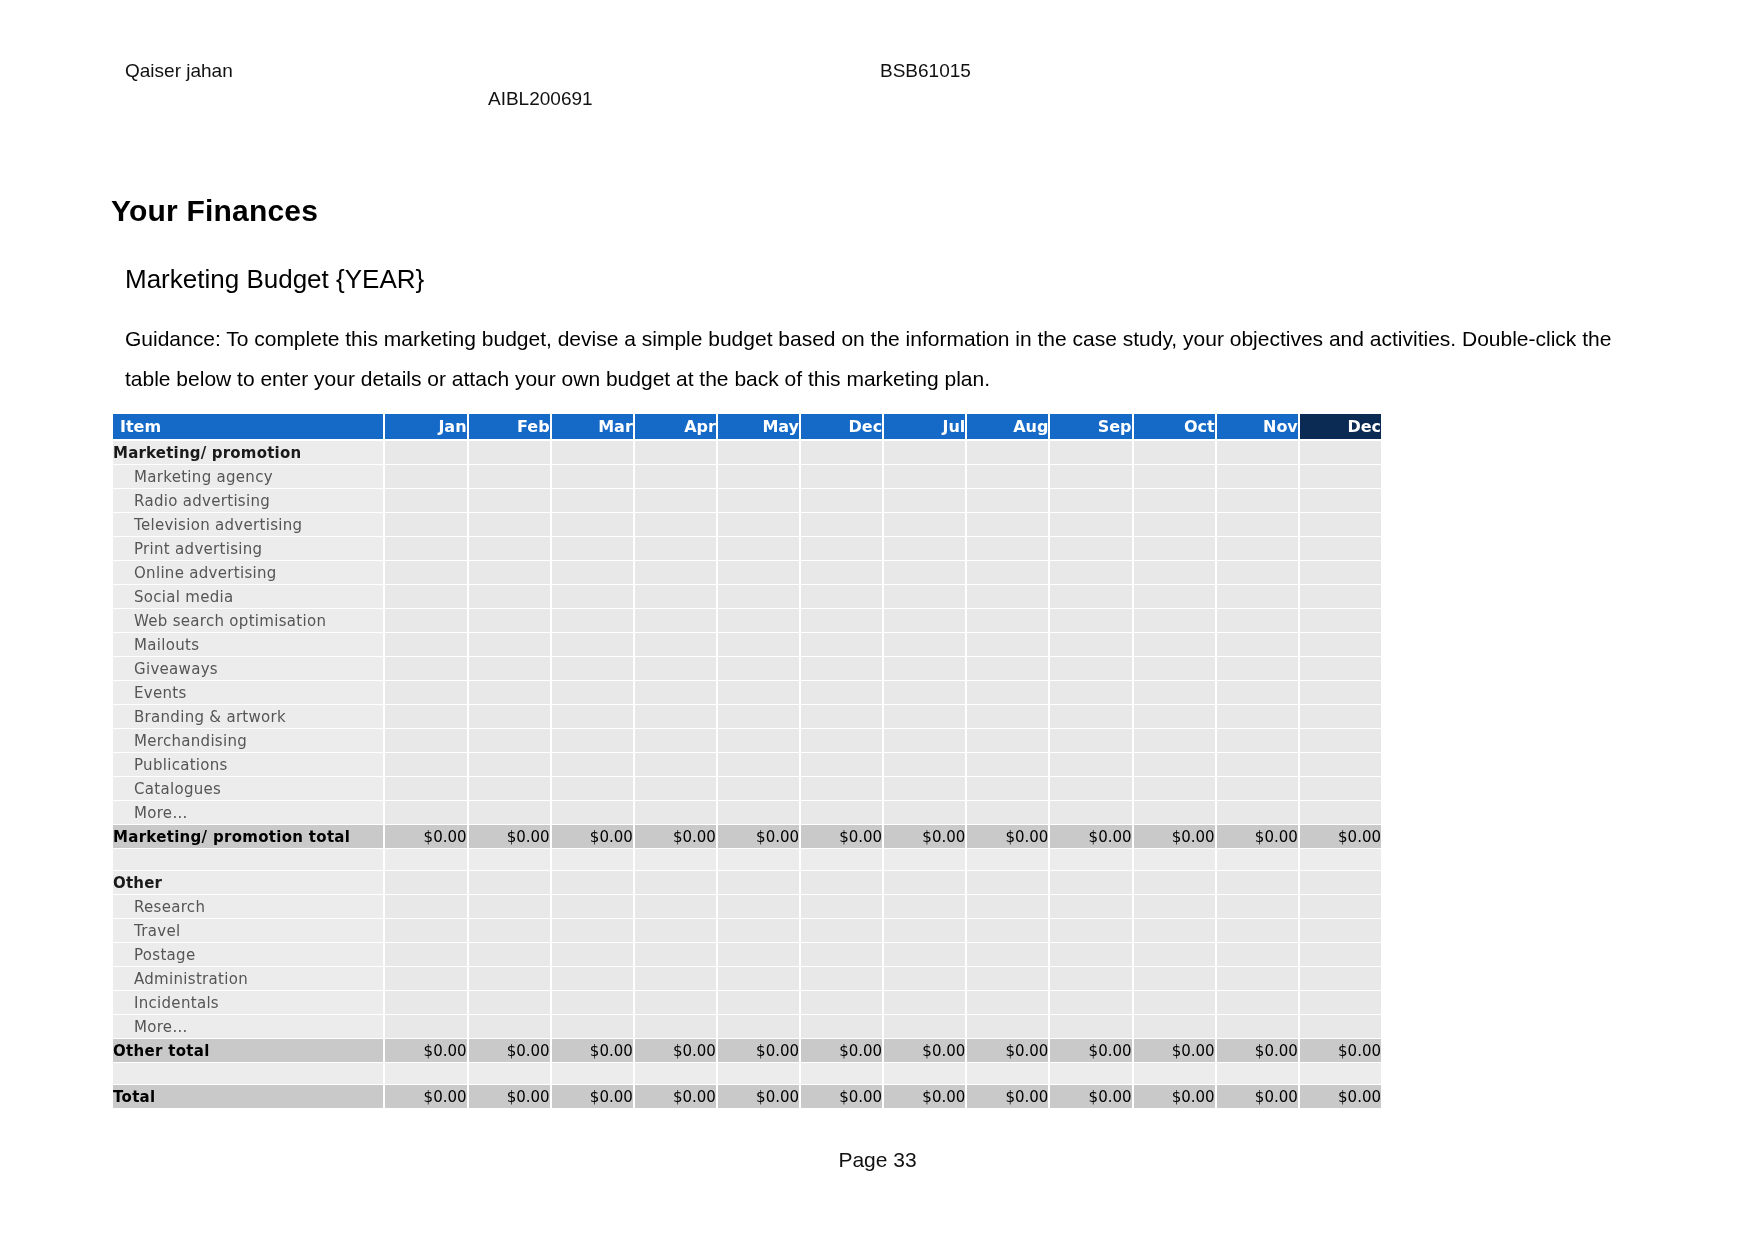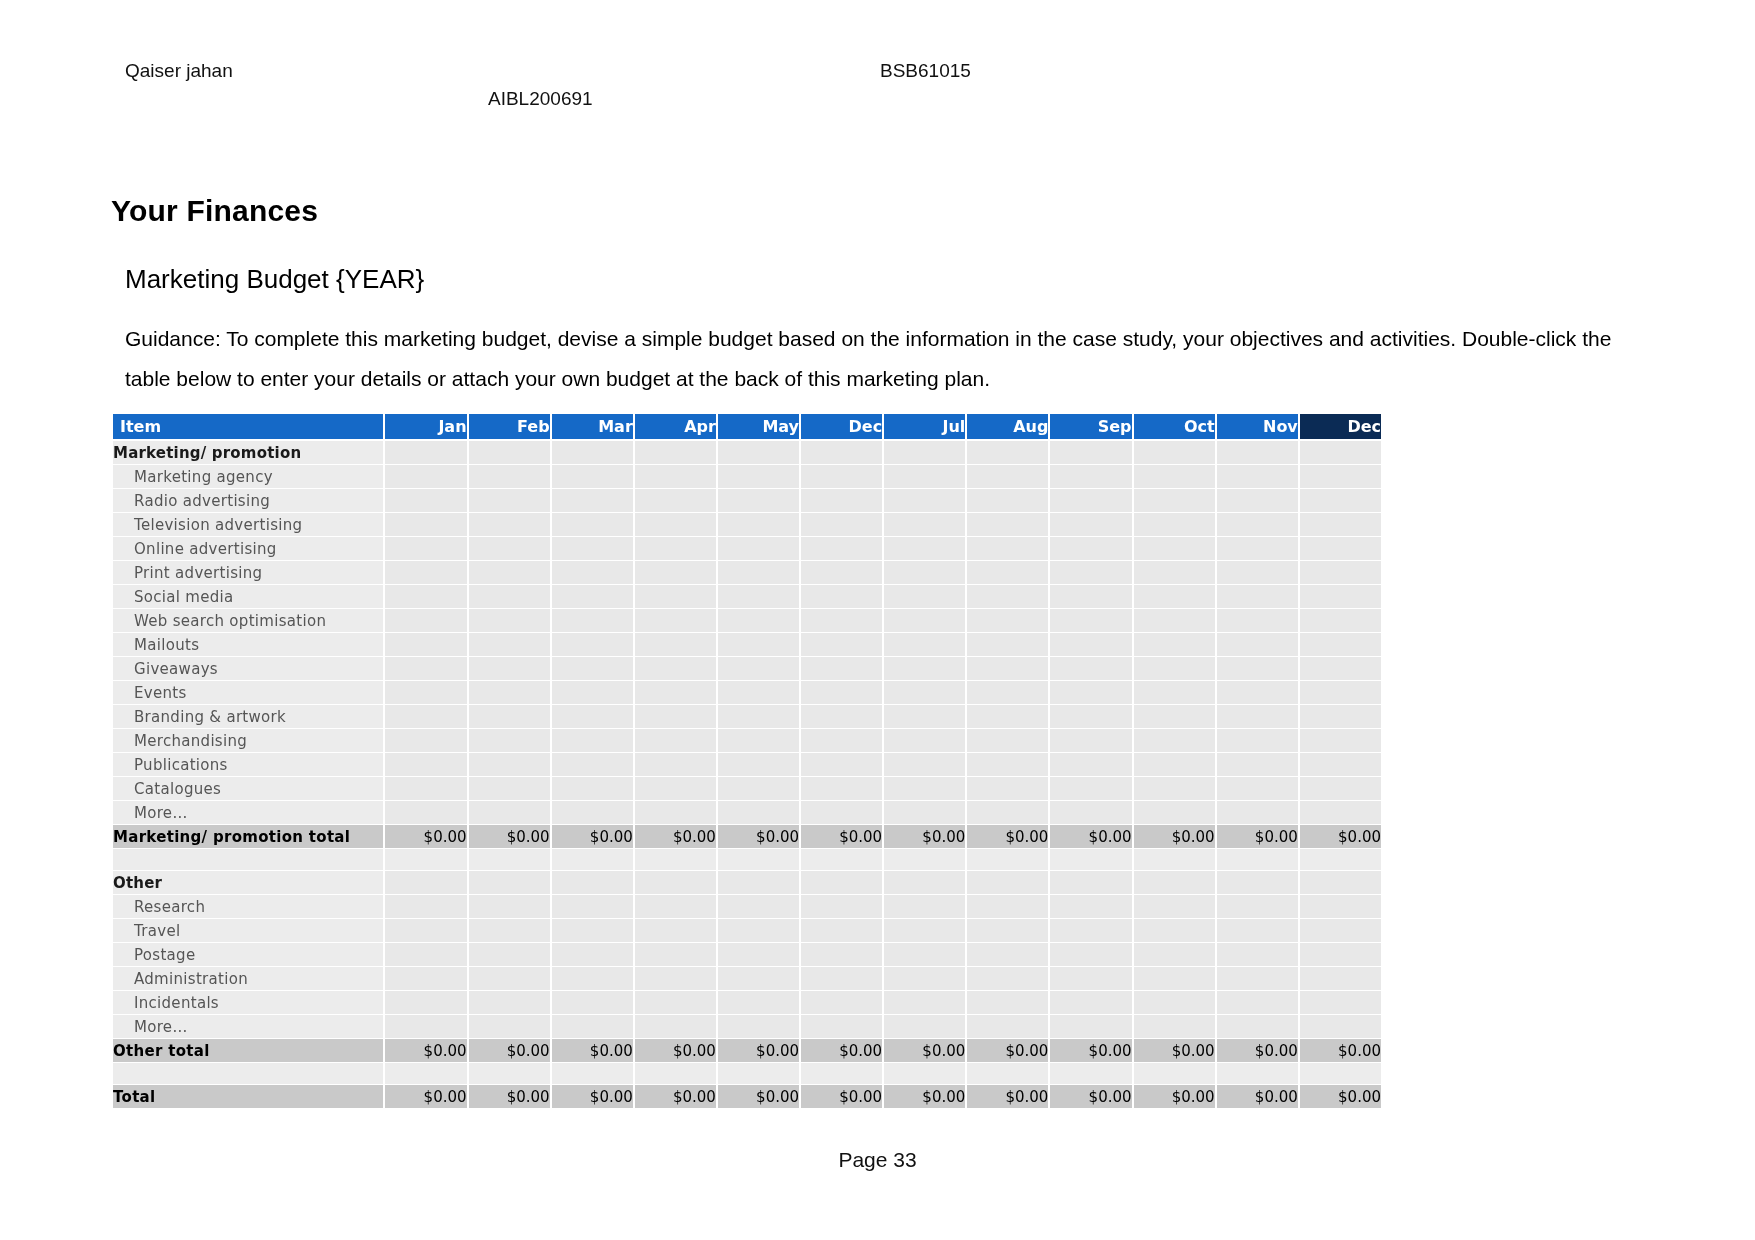--- a/index.html
+++ b/index.html
@@ -244,36 +244,36 @@
           <td class="cell"></td>
           <td class="cell"></td>
           <td class="cell"></td>
           <td class="cell"></td>
           <td class="cell"></td>
           <td class="cell"></td>
           <td class="cell"></td>
           <td class="cell"></td>
         </tr>
         <tr>
+          <td class="lbl sub">Print advertising</td>
+          <td class="cell"></td>
+          <td class="cell"></td>
+          <td class="cell"></td>
+          <td class="cell"></td>
+          <td class="cell"></td>
+          <td class="cell"></td>
+          <td class="cell"></td>
+          <td class="cell"></td>
+          <td class="cell"></td>
+          <td class="cell"></td>
+          <td class="cell"></td>
+          <td class="cell"></td>
+        </tr>
+        <tr>
           <td class="lbl sub">Online advertising</td>
-          <td class="cell"></td>
-          <td class="cell"></td>
-          <td class="cell"></td>
-          <td class="cell"></td>
-          <td class="cell"></td>
-          <td class="cell"></td>
-          <td class="cell"></td>
-          <td class="cell"></td>
-          <td class="cell"></td>
-          <td class="cell"></td>
-          <td class="cell"></td>
-          <td class="cell"></td>
-        </tr>
-        <tr>
-          <td class="lbl sub">Print advertising</td>
           <td class="cell"></td>
           <td class="cell"></td>
           <td class="cell"></td>
           <td class="cell"></td>
           <td class="cell"></td>
           <td class="cell"></td>
           <td class="cell"></td>
           <td class="cell"></td>
           <td class="cell"></td>
           <td class="cell"></td>

